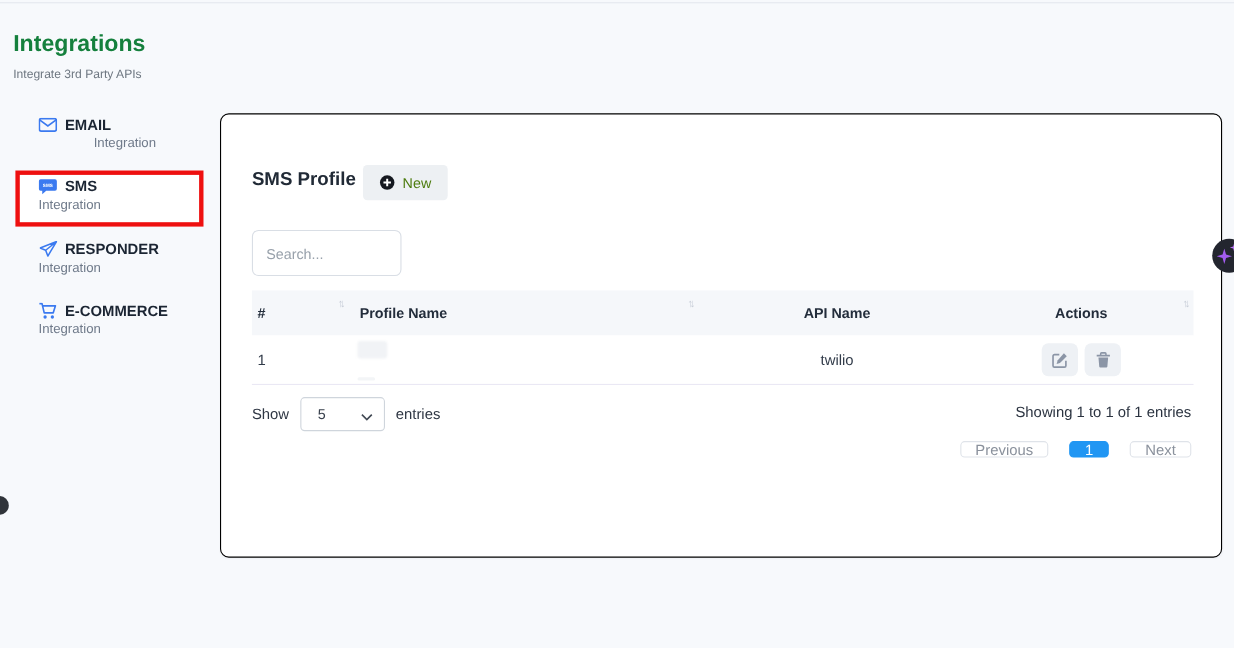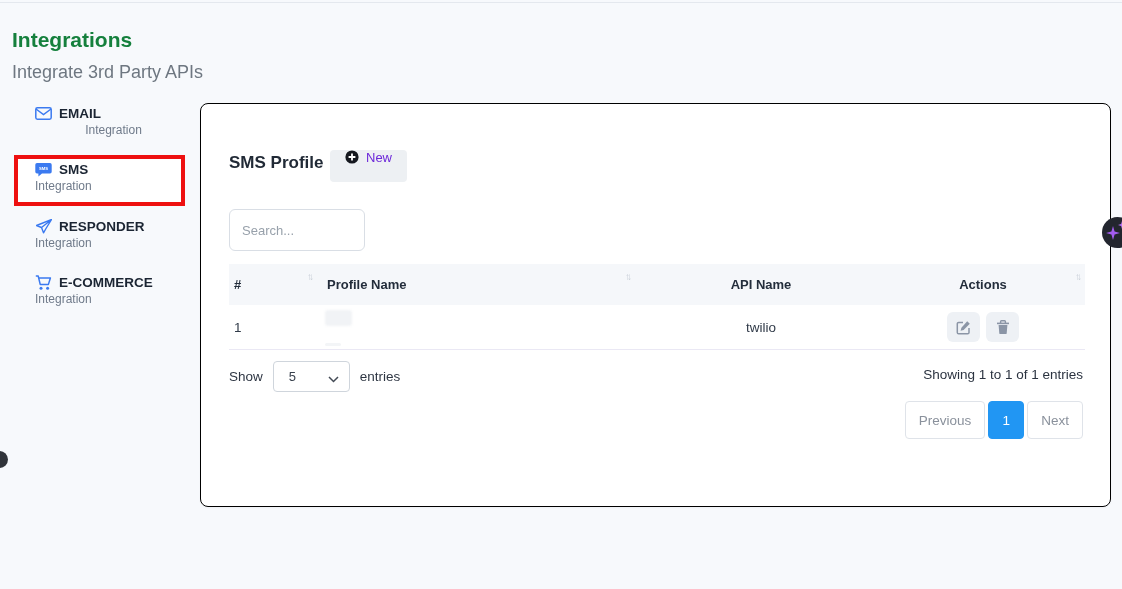--- a/index.html
+++ b/index.html
@@ -3,39 +3,39 @@
 <meta charset="utf-8">
 <style>
   * { margin:0; padding:0; box-sizing:border-box; }
   html,body { width:1122px; height:589px; }
   body { font-family:"Liberation Sans", sans-serif; background:#f7f9fc; }
   .screen { position:relative; width:1122px; height:589px; overflow:hidden; background:#f7f9fc; }
   .topline { position:absolute; top:2px; left:0; right:0; height:1px; background:#e4e8ee; }
 
   
   .page-title { position:absolute; left:12px; top:28px; font-size:21px; font-weight:700; color:#15803d; }
-  .page-subtitle { position:absolute; left:12px; top:62px; font-size:18px; color:#6e7781; }
+  .page-subtitle { position:absolute; left:12px; top:62px; font-size:11px; color:#6e7781; }
 
   
   .sidebar { position:absolute; left:12px; top:100px; width:180px; z-index:2; }
   .sb-item { position:absolute; left:0; width:180px; }
   .sb-item.i0 { top:5px;text-align:center; } .sb-item.i1 { top:61px; } .sb-item.i2 { top:118px; } .sb-item.i3 { top:174px; }
   .sb-row { display:flex; align-items:center; gap:7px; padding-left:23px; cursor:pointer; }
   .sb-label { font-size:13.5px; font-weight:700; color:#1b2533; }
   .sb-sub { padding-left:23px; margin-top:1px; font-size:12px; color:#6f7a8a; }
   .sb-icon { width:17px; height:17px; display:inline-flex; align-items:center; justify-content:center; flex:0 0 17px; }
   .highlight-box { position:absolute; left:14px; top:155px; width:171px; height:51px; border:4px solid #ee1010; background:#ffffff; z-index:1; }
 
   
   .card { position:absolute; left:200px; top:103px; width:911px; height:404px; background:#fff;
           border:1px solid #000000; border-radius:8px; box-shadow:0 1px 2px rgba(16,24,40,.04); z-index:2; }
   .card-title { position:absolute; left:28px; top:49px; font-size:17px; font-weight:700; color:#212a36; }
   .btn-new { position:absolute; left:129px; top:46px; height:32px; padding:0 15px; background:#edf0f3;
-             border:none; border-radius:4px; display:flex; gap:7px;
-             font-family:inherit; font-size:13px; color:#6d28d9; cursor:pointer; }
+             border:none; border-radius:4px; display:flex; align-items:center; gap:7px;
+             font-family:inherit; font-size:13px; color:#4d7c0f; cursor:pointer; }
   .search-input { position:absolute; left:28px; top:105px; width:136px; height:42px; border:1px solid #d9dee5;
                   border-radius:6px; padding:0 12px; font-family:inherit; font-size:13px; color:#333; background:#fff; }
   .search-input::placeholder { color:#98a1ab; }
 
   
   .table { position:absolute; left:28px; top:160px; width:856px; }
   .thead { display:flex; background:#f5f7fa; height:41px; align-items:center; }
   .th { position:relative; font-size:13px; font-weight:700; color:#232d3b; height:41px; display:flex; align-items:center; }
   .c1 { width:90px; padding-left:5px; }
   .c2 { width:322px; padding-left:8px; }
@@ -52,22 +52,22 @@
 
   
   .show-row { position:absolute; left:28px; top:257px; height:31px; display:flex; align-items:center; gap:10px;
               font-size:13.5px; color:#2e3643; }
   .size-select { width:77px; height:31px; border:1px solid #cfd5dc; border-radius:4px; background:#fff;
                  display:flex; align-items:center; position:relative; cursor:pointer; font-size:13px; color:#39414d; }
   .size-select .val { padding-left:15px; }
   .size-select .chev { position:absolute; right:10px; top:9px; }
   .showing-text { position:absolute; right:27px; top:263px; font-size:13.5px; color:#2b3340; }
   .pagination { position:absolute; right:27px; top:297px; display:flex; gap:3px; }
-  .page-btn { height:38px; padding:0 13px; background:#fff; border:1px solid #dfe3e9; border-radius:4px;
-              font-family:inherit; font-size:13.5px; color:#8a919c; cursor:pointer; }
+  .page-btn { height:15px; padding:0 13px; background:#fff; border:1px solid #dfe3e9; border-radius:4px;
+              font-family:inherit; font-size:13.5px; color:#8a919c; cursor:pointer;margin-left:16px; }
   .page-btn.active { width:36px; padding:0; background:#2196f3; border-color:#2196f3; color:#fff; font-weight:400; }
 
   
   .ai-fab { position:absolute; left:1102px; top:217px; width:31px; height:31px; border-radius:50%;
             background:#23262f; z-index:5; cursor:pointer; }
   .ai-fab svg { position:absolute; }
   .left-dot { position:absolute; left:-9px; top:451px; width:17px; height:17px; border-radius:50%; background:#30343a; z-index:5; }
 </style>
 </head>
 <body>

